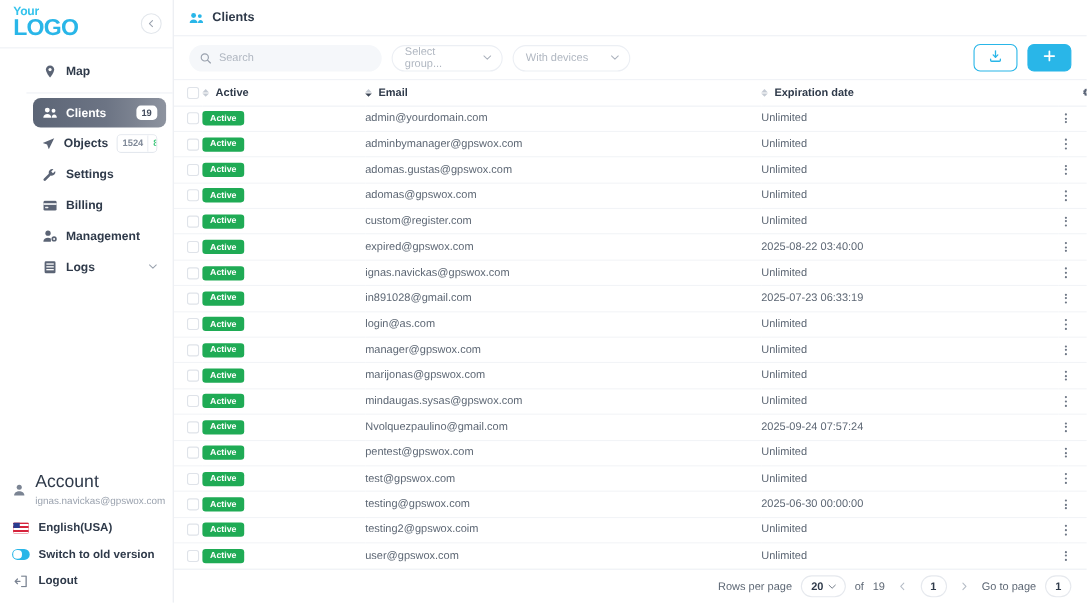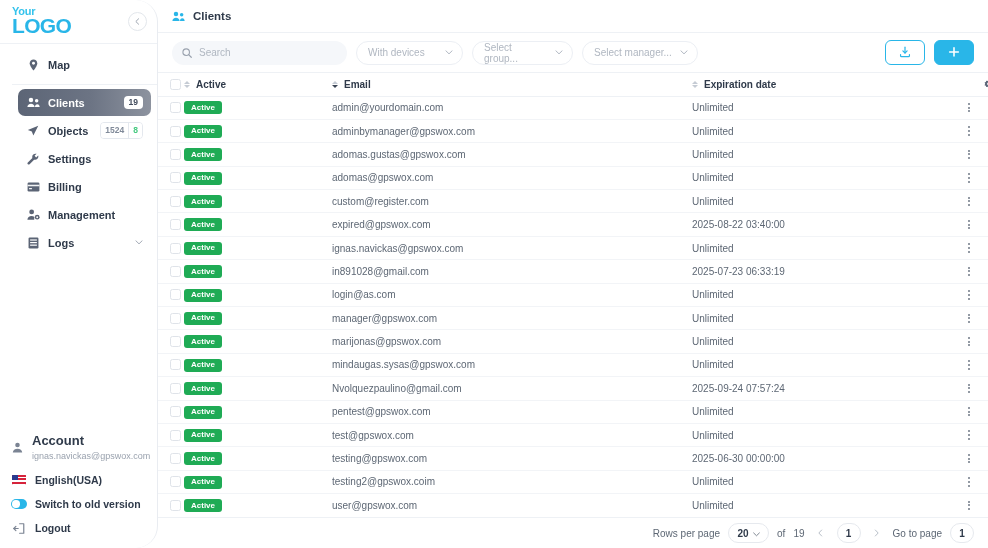--- a/index.html
+++ b/index.html
@@ -13,21 +13,20 @@
   .app { display: flex; width: 988px; height: 548px; }
 
   
   .sidebar {
     width: 158px; height: 548px;
     background: #ffffff;
     border-right: 1px solid #e9ecf1;
     display: flex; flex-direction: column;
     position: relative;
     flex: 0 0 158px;
-    border-radius: 22px;
   }
   .logo-row {
     height: 44px;
     display: flex; align-items: center; justify-content: space-between;
     padding: 0 10px 0 12px;
     border-bottom: 1px solid #eef1f5;
   }
   .logo { line-height: 0.88; user-select: none; }
   .logo .l1 {
     display: block;
@@ -40,21 +39,21 @@
     color: #29b6e8;
   }
   .collapse-btn {
     width: 19px; height: 19px; border-radius: 50%;
     border: 1px solid #e3e7ec; background: #fff;
     display: flex; align-items: center; justify-content: center;
     cursor: pointer;
   }
   .collapse-btn svg { display:block; }
 
-  .nav-top { padding: 6px 0 0 12px; }
+  .nav-top { padding: 6px 0 0 0; margin-left: 24px; }
   .nav-sep { height: 1px; background: #eef1f5; margin: 6px 0 4px 0; }
 
   .nav-item {
     display: flex; align-items: center;
     height: 27px; margin: 1px 6px;
     padding: 0 8px 0 8px;
     border-radius: 7px;
     cursor: pointer;
     color: #2f3a4a;
     font-size: 11px; font-weight: 700;
@@ -92,21 +91,21 @@
     padding: 0 0 8px 0;
   }
   .sb-item {
     display:flex; align-items:center; gap:9px;
     padding: 6px 10px 6px 12px;
     cursor:pointer;
     font-size: 10.5px; font-weight:700; color:#2f3a4a;
   }
   .sb-item .ico { width:14px; display:flex; align-items:center; justify-content:center; color:#7b8493;}
   .acct-texts { line-height: 1.25; }
-  .acct-name { font-size: 13px; font-weight: 700; color: #2f3a4a; }
+  .acct-name { font-size: 16px; font-weight: 400; color: #2f3a4a; }
   .acct-mail { font-size: 9px; font-weight: 400; color: #9aa2ae; }
   .flag {
     width: 14px; height: 10px; border-radius: 1px; overflow: hidden;
     display:block; position: relative; background:#d6233b;
   }
   .flag .stripes { position:absolute; inset:0;
     background: repeating-linear-gradient(#d6233b 0 1.7px, #ffffff 1.7px 3.4px); }
   .flag .canton { position:absolute; left:0; top:0; width:6px; height:5.4px; background:#2a3b8f; }
   .toggle {
     width: 16px; height: 10px; border-radius: 6px; background: #29b6e8;
@@ -438,46 +437,38 @@
       <div class="search-box">
         <span class="ico">
           <svg width="10" height="10" viewBox="0 0 11 11">
               <circle cx="4.6" cy="4.6" r="3.6" fill="none" stroke="currentColor" stroke-width="1.2"></circle>
               <path d="M7.3 7.3 10.2 10.2" stroke="currentColor" stroke-width="1.3" stroke-linecap="round"></path>
             </svg>
         </span>
         <input type="text" placeholder="Search" style="">
       </div>
 
+      <div class="select-pill sp-group">
+        <span>Select group...</span>
+        <span class="chev">
+          <svg width="8" height="5" viewBox="0 0 9 6">
+              <path d="M0.8 1 4.5 4.6 8.2 1" fill="none" stroke="currentColor" stroke-width="1.1" stroke-linecap="round" stroke-linejoin="round"></path>
+            </svg>
+        </span>
+      </div>
+
       <div class="select-pill sp-devices">
         <span>With devices</span>
         <span class="chev">
           <svg width="8" height="5" viewBox="0 0 9 6">
               <path d="M0.8 1 4.5 4.6 8.2 1" fill="none" stroke="currentColor" stroke-width="1.1" stroke-linecap="round" stroke-linejoin="round"></path>
             </svg>
         </span>
       </div>
 
-      <div class="select-pill sp-group">
-        <span>Select group...</span>
-        <span class="chev">
-          <svg width="8" height="5" viewBox="0 0 9 6">
-              <path d="M0.8 1 4.5 4.6 8.2 1" fill="none" stroke="currentColor" stroke-width="1.1" stroke-linecap="round" stroke-linejoin="round"></path>
-            </svg>
-        </span>
-      </div>
-
-      <div class="select-pill sp-manager">
-        <span>Select manager...</span>
-        <span class="chev">
-          <svg width="8" height="5" viewBox="0 0 9 6">
-              <path d="M0.8 1 4.5 4.6 8.2 1" fill="none" stroke="currentColor" stroke-width="1.1" stroke-linecap="round" stroke-linejoin="round"></path>
-            </svg>
-        </span>
-      </div>
 
       <div class="toolbar-spacer"></div>
 
       <div class="btn-import">
         <span>
           <svg width="12" height="12" viewBox="0 0 13 13">
               <path d="M6.5 1.3v6.1" stroke="currentColor" stroke-width="1.3" stroke-linecap="round"></path>
               <path d="M4.2 5.3 6.5 7.6 8.8 5.3" fill="none" stroke="currentColor" stroke-width="1.3" stroke-linecap="round" stroke-linejoin="round"></path>
               <path d="M1.7 9.4v1.2c0 .6.5 1 1 1h7.6c.6 0 1-.4 1-1V9.4" fill="none" stroke="currentColor" stroke-width="1.3" stroke-linecap="round" stroke-linejoin="round"></path>
             </svg>

